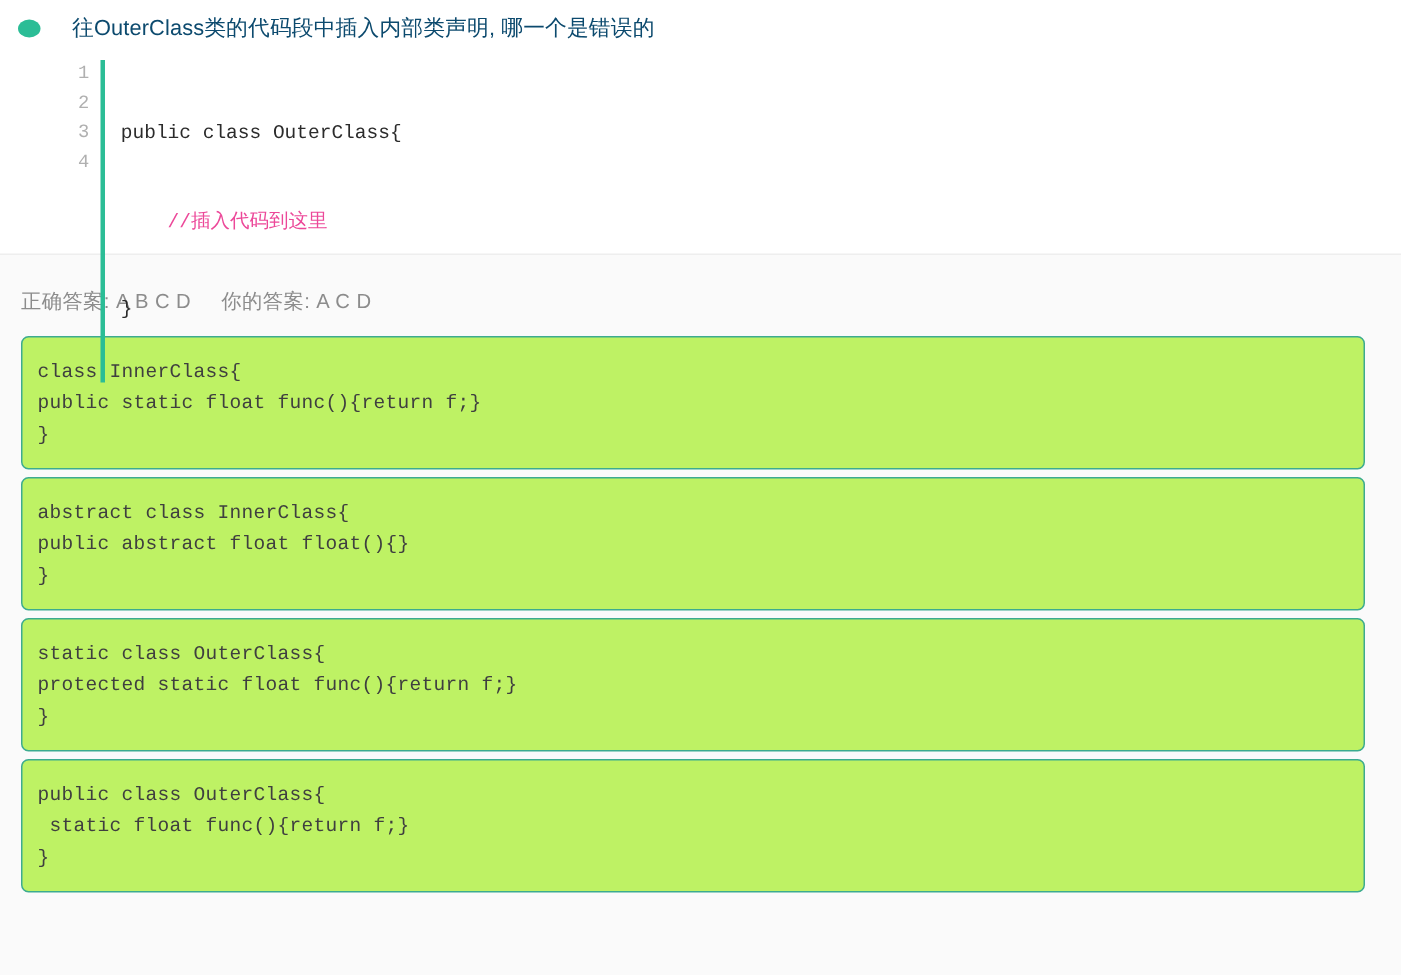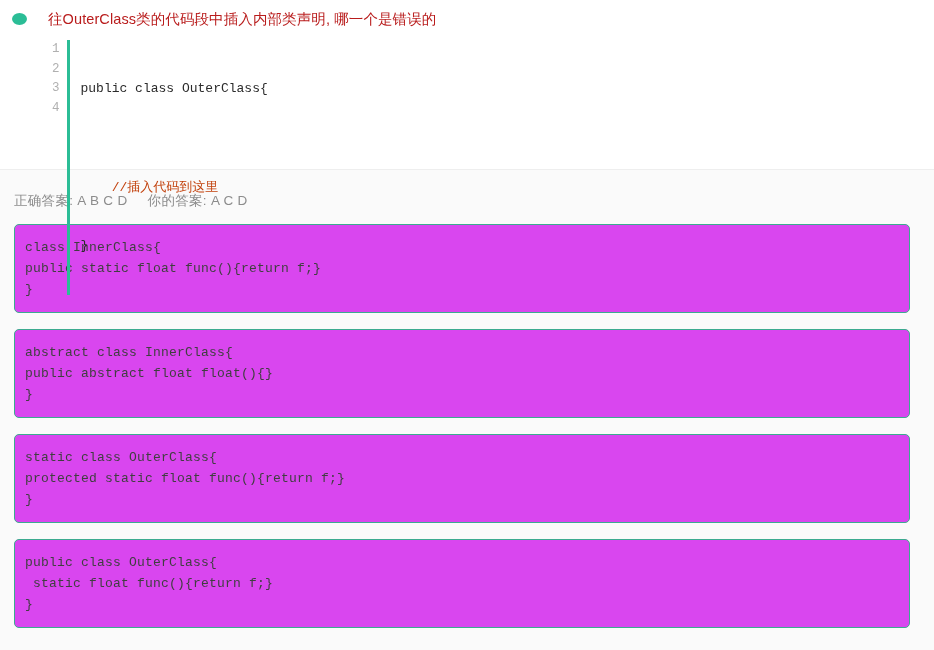--- a/index.html
+++ b/index.html
@@ -36,21 +36,21 @@
     border-radius: 50%;
     background: #2bbd96;
     margin-left: 12px;
     margin-top: 4px;
     flex: 0 0 auto;
   }
 
   .question-title {
     margin-left: 21px;
     font-size: 14.5px;
-    color: #b91c1c;
+    color: #0c4a6e;
     line-height: 20px;
     letter-spacing: 0.1px;
     font-family: "Liberation Sans", sans-serif;
   }
 
   .code-block {
     margin-top: 11px;
     margin-left: 52px;
     display: flex;
     font-family: "Liberation Mono", "DejaVu Sans Mono", monospace;
@@ -69,22 +69,21 @@
   }
 
   .code-lines {
     padding-left: 11px;
     color: #2b2b2b;
     white-space: pre;
     font-family: Liberation Mono, monospace;
   }
 
   .code-comment {
-    color: #c2410c;
-    margin-top: 40px;
+    color: #ec4899;
   }
 
   
   .answer-section {
     background: #fafafa;
     height: 480px;
     box-sizing: border-box;
     padding-top: 0;
   }
 
@@ -100,24 +99,24 @@
     display: inline-block;
     width: 12px;
   }
 
   .options-list {
     margin-top: 14px;
     padding: 0 24px 0 14px;
   }
 
   .option-box {
-    background: #d946ef;
+    background: #bef264;
     border: 1px solid #3cab8f;
     border-radius: 5px;
-    margin-bottom: 16px;
+    margin-bottom: 5px;
     padding: 12px 10px 12px 10px;
     box-sizing: border-box;
   }
 
   .option-code {
     font-family: "Liberation Mono", "DejaVu Sans Mono", monospace;
     font-size: 13px;
     line-height: 21px;
     color: #3f3f3f;
     white-space: pre;

